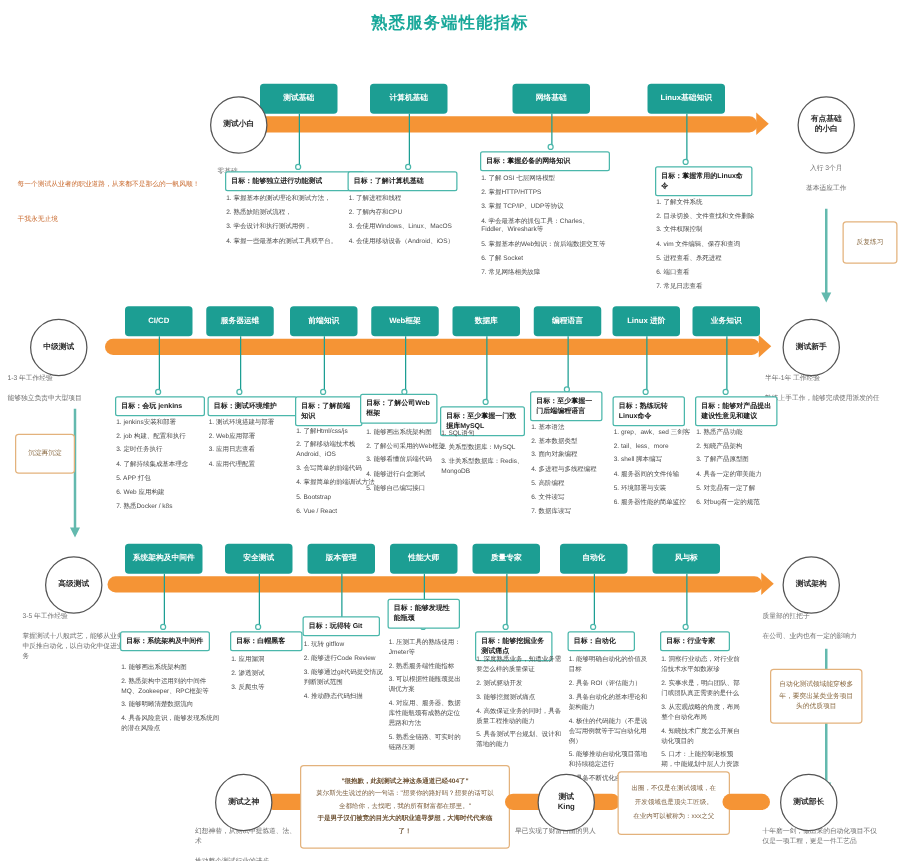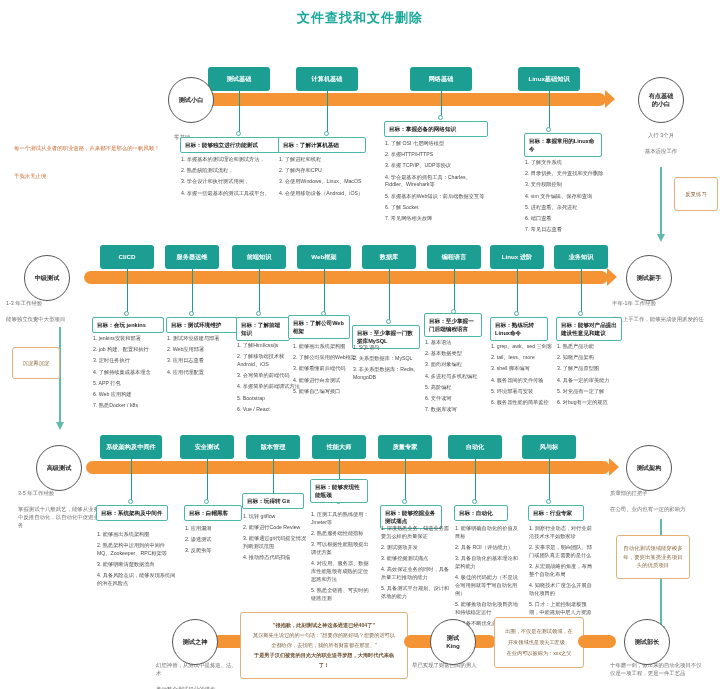--- a/index.html
+++ b/index.html
@@ -134,21 +134,21 @@
     line-height: 1.9;
     color: #7d6040;
     padding: 8px 10px;
     text-align: center;
   }
   .quote-box .em { font-weight: bold; color: #6b4f30; }
 </style>
 </head>
 <body>
 
-<div id="page-title">文件查找和文件删除</div>
+<div id="page-title">熟悉服务端性能指标</div>
 
 <div class="free-text" style="left:14px; top:144px; width:148px;">每一个测试从业者的职业道路，从来都不是那么的一帆风顺！</div>
 <div class="free-text" style="left:14px; top:172px; width:148px;">干我永无止境</div>
 
 <div class="tier">
 
   <div class="node-circle" style="left:168px; top:50px;">
     <span>测试小白</span>
   </div>
   <div class="node-meta" style="left:154px; top:106px; text-align:left; padding-left:20px;">

